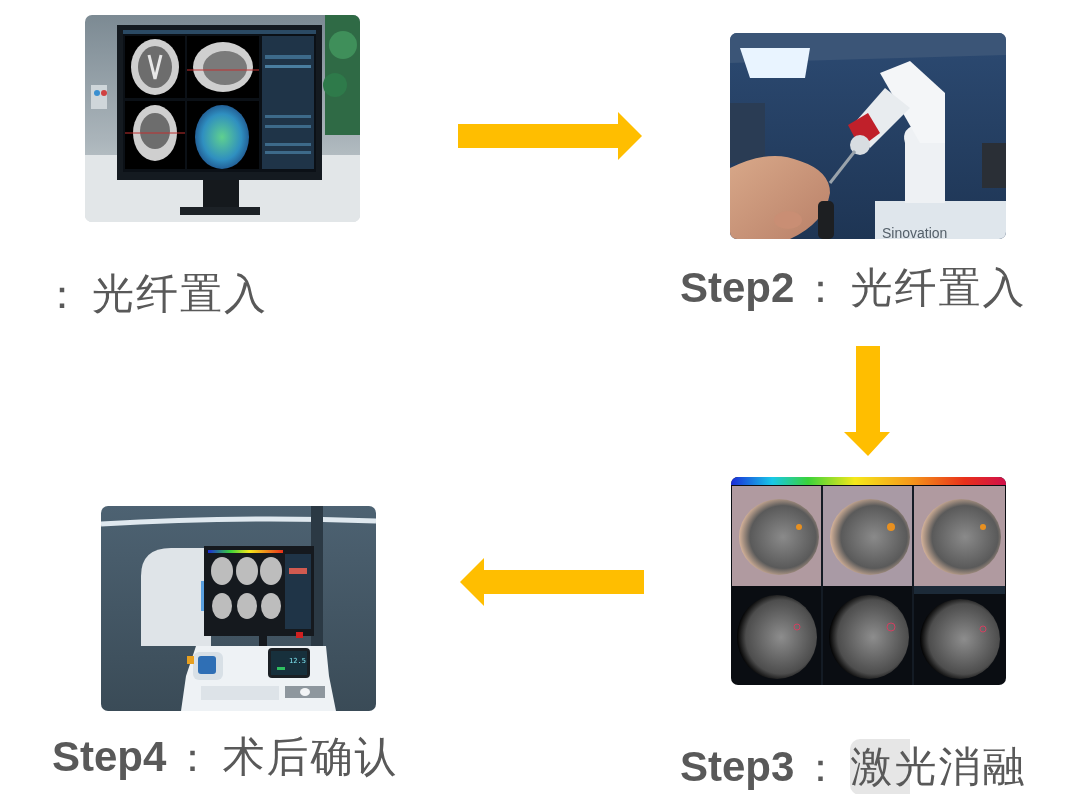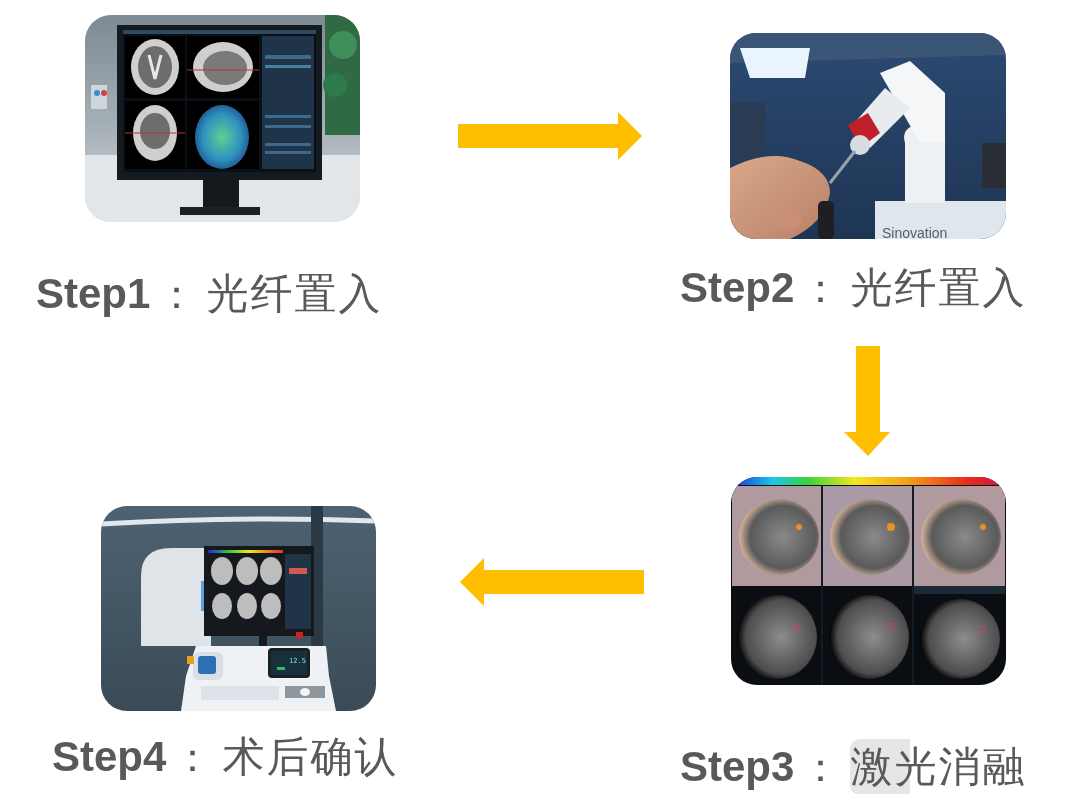--- a/index.html
+++ b/index.html
@@ -1,17 +1,17 @@
 <!DOCTYPE html>
 <html><head>
 <meta charset="utf-8">
 <style>
   html, body { margin:0; padding:0; background:#ffffff; }
   body { width:1069px; height:794px; position:relative; overflow:hidden; font-family:"Liberation Sans", sans-serif; }
-  .step-img { position:absolute; border-radius:26px; overflow:hidden; }
+  .step-img { position:absolute; border-radius:7px; overflow:hidden; }
   .step-label { position:absolute; color:#595959; white-space:nowrap; display:flex; align-items:baseline; }
   .step-label .en { font-family:"Liberation Sans", sans-serif; font-weight:bold; font-size:42px; }
   .step-label .sep { font-family:"DejaVu Sans", sans-serif; font-size:40px; margin:0 10px 0 6px; }
   .step-label .zh { font-family:"DejaVu Serif", serif; font-size:42px; letter-spacing:2px; }
   .arrow { position:absolute; }
   svg { display:block; }
 </style>
 </head>
 <body>
 
@@ -219,21 +219,20 @@
   </svg>
 </div>
 
 <div class="arrow" style="left:458px;top:556px;">
   <svg width="190" height="52" viewBox="0 0 190 52">
     <polygon points="186,14 26,14 26,2 2,26 26,50 26,38 186,38" fill="#FFBE00"></polygon>
   </svg>
 </div>
 
 <div class="step-label" style="left:36px;top:266px;">
-  <span class="en">Step1</span>
   <span class="sep">：</span>
   <span class="zh">光纤置入</span>
 </div>
 
 <div class="step-label" style="left:680px;top:260px;justify-content:flex-end;">
   <span class="en">Step2</span>
   <span class="sep">：</span>
   <span class="zh">光纤置入</span>
 </div>
 

